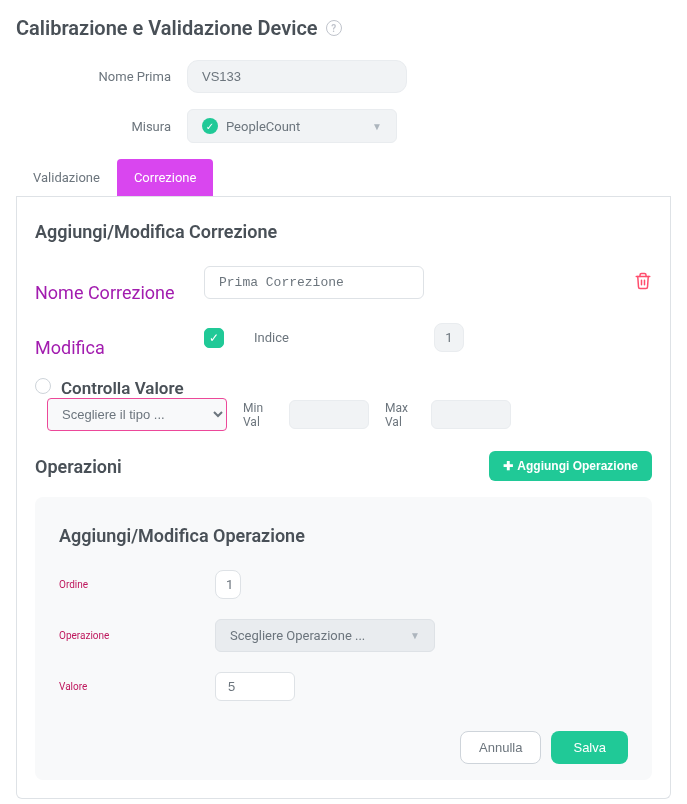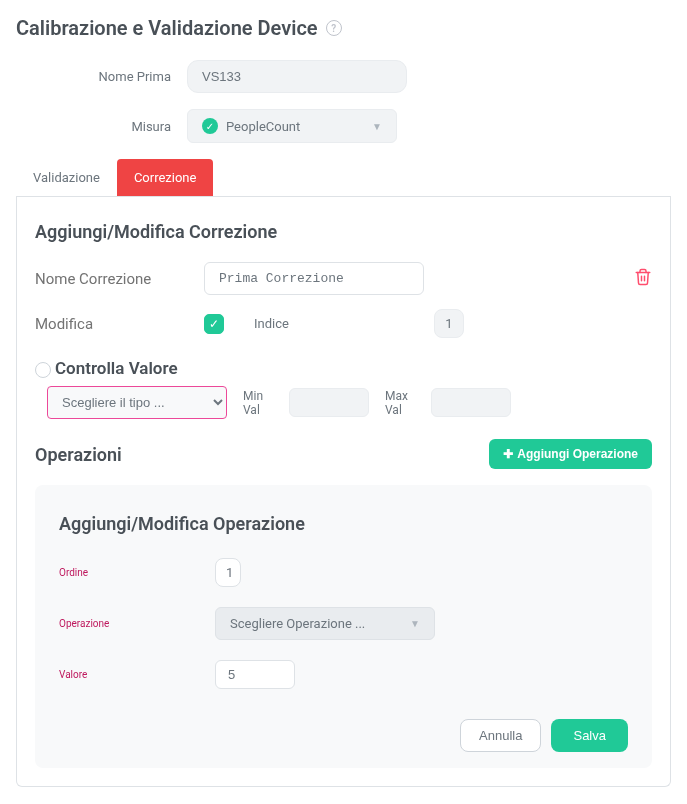--- a/index.html
+++ b/index.html
@@ -124,21 +124,21 @@
     margin-top: 10px;
   }
   .tab {
     padding: 10px 16px;
     font-size: 13px;
     color: #6c757d;
     cursor: pointer;
     border: 1px solid transparent;
   }
   .tab.active {
-    background: #ef4444;
+    background: #d946ef;
     color: #ffffff;
     border-radius: 4px 4px 0 0;
   }
   .tab-content {
     border: 1px solid #dee2e6;
     border-top: none;
     padding: 24px 18px 18px 18px;
     border-radius: 0 0 6px 6px;
   }
   .section-title {
@@ -149,22 +149,23 @@
   }
   .inner-row {
     display: flex;
     align-items: center;
     margin-bottom: 14px;
     gap: 14px;
     position: relative;
   }
   .inner-label {
     width: 155px;
-    color: #737373;
-    font-size: 15px;
+    color: #a21caf;
+    font-size: 18px;
+    margin-top: 20px;
   }
   .inner-label-short {
     width: 60px;
     color: #6c757d;
     font-size: 13px;
   }
   .trash-icon {
     position: absolute;
     right: 0;
     color: #ff4d6d;
@@ -182,24 +183,24 @@
     cursor: pointer;
   }
   .checkbox.checked {
     background: #20c997;
     border-color: #20c997;
     color: white;
     font-size: 12px;
   }
   .radio-row {
     display: flex;
-    align-items: flex-end;
-    gap: 4px;
+    align-items: flex-start;
+    gap: 10px;
     margin-top: 20px;
-    margin-bottom: 8px;
+    margin-bottom: 0;
   }
   .radio {
     width: 16px;
     height: 16px;
     border: 1.5px solid #ced4da;
     border-radius: 50%;
     cursor: pointer;
   }
   .radio-label {
     font-size: 17px;

